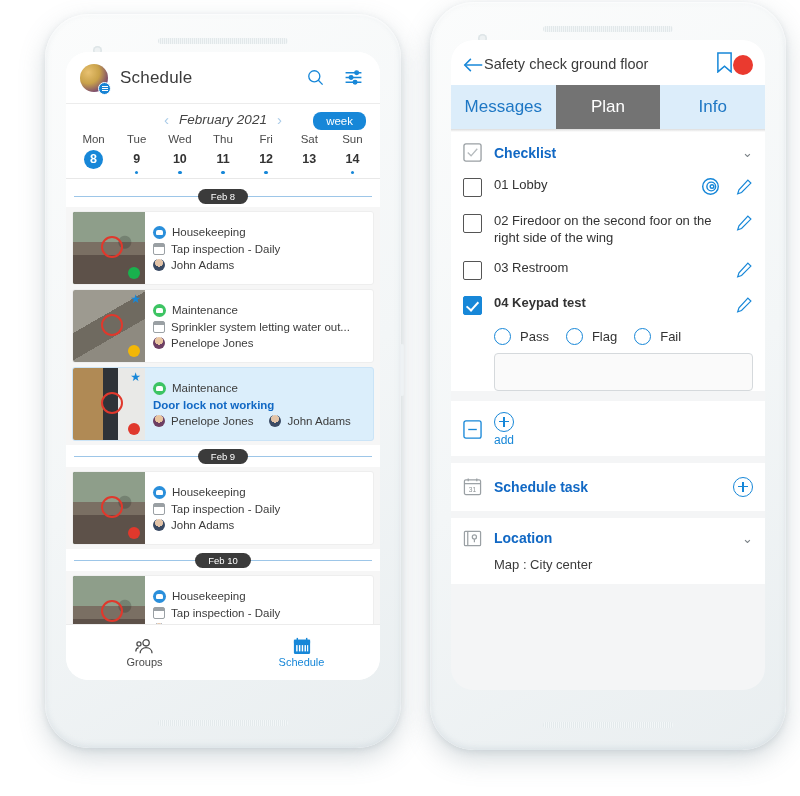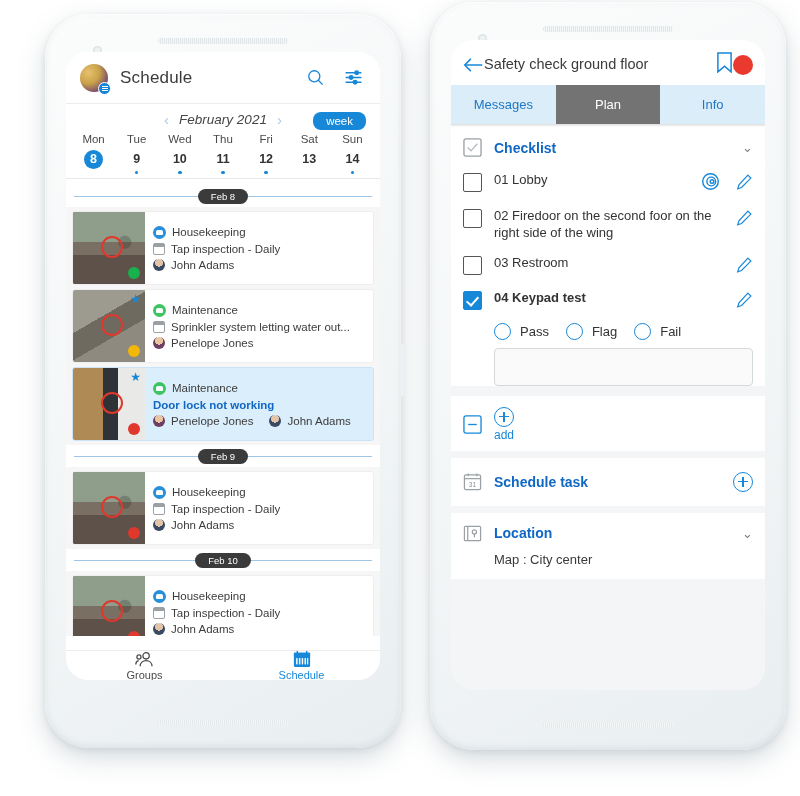--- a/index.html
+++ b/index.html
@@ -113,37 +113,37 @@
   .cat-ico span{ width:7px; height:5px; border-radius:2px 2px 1px 1px; background:#fff; display:block;}
   .cal-ico{ width:12px; height:12px; flex:0 0 auto; border:1.4px solid #9aa0a4; border-radius:2px;
             background: linear-gradient(#9aa0a4,#9aa0a4) top/100% 3px no-repeat;}
   .pers{ width:12px; height:12px; border-radius:50%; flex:0 0 auto;}
   .pers.ja{ background: radial-gradient(circle at 50% 32%, #e3c4a8 0 38%, #3a4a63 39% 100%);}
   .pers.pj{ background: radial-gradient(circle at 50% 32%, #e8c49f 0 38%, #6d3f63 39% 100%);}
   .desc{ font-size:11.5px; color:#3c3c3c;}
   .desc.blue{ color:#1168c4; font-weight:700;}
 
   .tabbar{
-    position:absolute; left:0; right:0; bottom:0; height:30px; background:#fff;
+    position:absolute; left:0; right:0; bottom:0; height:56px; background:#fff;
     border-top:1px solid #ececec; display:flex; align-items:center;
     border-radius:0 0 22px 22px;
   }
   .tab{ flex:1; text-align:center; font-size:11px; color:#4a4a4a; cursor:pointer;}
   .tab.active{ color:#1787d8;}
   .tab .tico{ height:17px; margin-bottom:2px; display:flex; align-items:center; justify-content:center;}
 
   
   .r-header{ background:#fff; padding:10px 12px 8px; display:flex; align-items:center; }
   .back{ color:#1787d8; font-size:20px; line-height:1; margin-top:4px; cursor:pointer;}
   .r-title{ flex:1; font-size:14.5px; color:#3b3b3b; line-height:1.28; padding-top:1px;}
   .bm{ cursor:pointer; margin-top:2px;}
   .reddot{ width:20px; height:20px; border-radius:50%; background:#ea3a2f; margin-top:2px; flex:0 0 auto;}
 
   .tabs{ display:flex; background:#dcedfa; position:relative;}
-  .rt{ flex:1; text-align:center; padding:12px 0; font-size:13px; color:#1e77c4; cursor:pointer;}
+  .rt{ flex:1; text-align:center; padding:12px 0; font-size:17px; color:#1e77c4; cursor:pointer;}
   .rt.active{ background:#737373; color:#fff;}
   .tabs-shadow{ height:3px; background:linear-gradient(#dcdcdc,#fff);}
 
   .sec{ background:#fff; margin-bottom:7px; padding:0 12px;}
   .sec-head{ display:flex; align-items:center; gap:12px; padding:11px 0 9px;}
   .sec-ico{ width:19px; height:19px; flex:0 0 auto;}
   .sec-title{ flex:1; font-size:14px; font-weight:700; color:#1168c4;}
   .chev{ color:#7b8287; font-size:13px; cursor:pointer;}
 
   .ck-row{ display:flex; align-items:flex-start; gap:12px; padding:6px 0 7px;}

